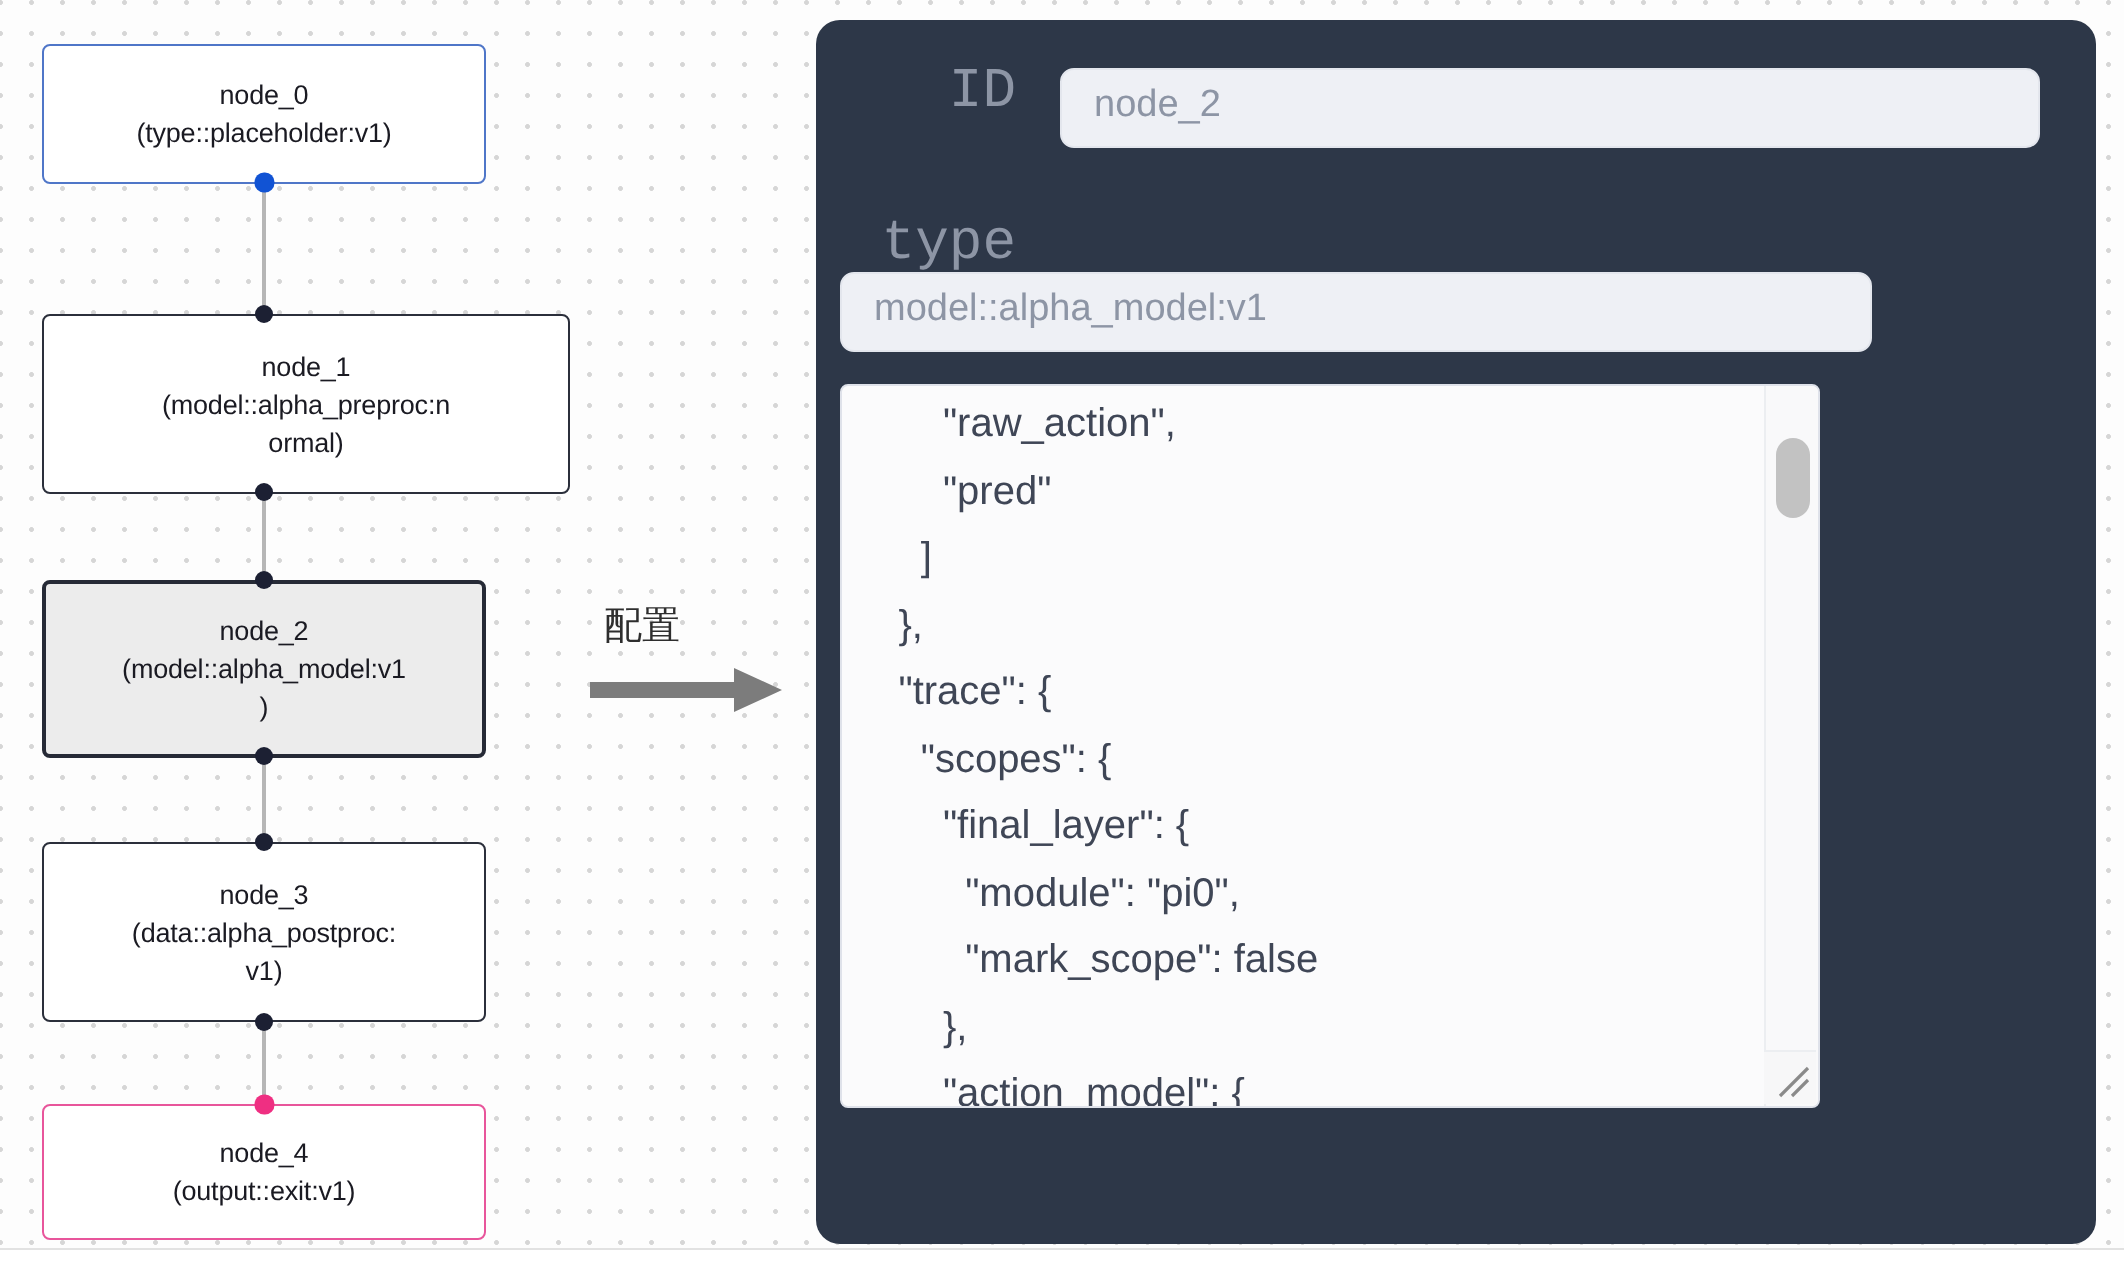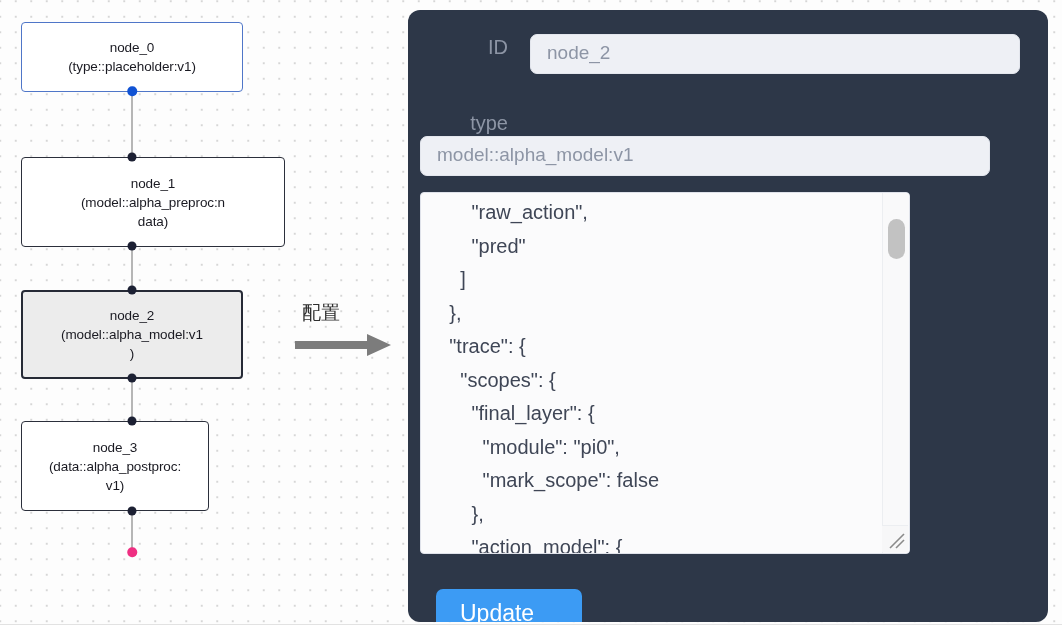--- a/index.html
+++ b/index.html
@@ -118,44 +118,44 @@
     position: absolute;
     display: flex;
     align-items: flex-start;
   }
   .field-label {
     width: 110px;
     text-align: right;
     padding-right: 22px;
     box-sizing: border-box;
     color: #8d95a5;
-    font-size: 20px;
+    font-size: 28px;
     line-height: 26px;
-    font-family: Liberation Sans, sans-serif;
+    font-family: Liberation Mono, monospace;
   }
   .field-input {
     box-sizing: border-box;
     background: #eef0f5;
     border: 1px solid #e3e6ed;
     border-radius: 7px;
     color: #8d95a5;
     font-size: 19px;
     line-height: 36px;
     padding: 0 16px;
     height: 40px;
     white-space: nowrap;
     overflow: hidden;
   }
 
   #row-id    { left: 12px; top: 24px; }
   #row-type  { left: 12px; top: 100px; flex-direction: column; }
   #row-config{ left: 12px; top: 182px; }
 
   #input-id   { width: 490px; }
-  #input-type { width: 570px; }
+  #input-type { width: 516px; }
 
   .textarea-wrap {
     position: relative;
     width: 490px;
     height: 362px;
     background: #fbfbfc;
     border: 1px solid #dfe2ea;
     border-radius: 4px;
     box-sizing: border-box;
     overflow: hidden;
@@ -239,41 +239,45 @@
 
     <div class="node input" style="left:21px; top:22px; width:222px; height:70px;">
       <span class="nline">node_0</span>
       <span class="nline">(type::placeholder:v1)</span>
     </div>
     <div class="port blue" style="left:132px; top:91px;"></div>
 
     <div class="node default" style="left:21px; top:157px; width:264px; height:90px;">
       <span class="nline">node_1</span>
       <span class="nline">(model::alpha_preproc:n</span>
-      <span class="nline">data)</span>
+      <span class="nline">ormal)</span>
     </div>
     <div class="port" style="left:132px; top:157px;"></div>
     <div class="port" style="left:132px; top:246px;"></div>
 
     <div class="node selected" style="left:21px; top:290px; width:222px; height:89px;">
       <span class="nline">node_2</span>
       <span class="nline">(model::alpha_model:v1</span>
       <span class="nline">)</span>
     </div>
     <div class="port" style="left:132px; top:290px;"></div>
     <div class="port" style="left:132px; top:378px;"></div>
 
-    <div class="node default" style="left:21px; top:421px; width:188px; height:90px;">
+    <div class="node default" style="left:21px; top:421px; width:222px; height:90px;">
       <span class="nline">node_3</span>
       <span class="nline">(data::alpha_postproc:</span>
       <span class="nline">v1)</span>
     </div>
     <div class="port" style="left:132px; top:421px;"></div>
     <div class="port" style="left:132px; top:511px;"></div>
 
+    <div class="node output" style="left:21px; top:552px; width:222px; height:68px;">
+      <span class="nline">node_4</span>
+      <span class="nline">(output::exit:v1)</span>
+    </div>
     <div class="port pink" style="left:132px; top:552px;"></div>
 
     <div id="annotation">
       <div id="annotation-label">配置</div>
       <div id="annotation-arrow">
         <svg width="100" height="26" viewBox="0 0 100 26">
           <path d="M0 9 L72 9 L72 2 L96 13 L72 24 L72 17 L0 17 Z" fill="#7c7c7c"></path>
         </svg>
       </div>
     </div>
@@ -309,16 +313,15 @@
         </div>
         <div class="resize-handle">
           <svg width="26" height="26" viewBox="0 0 26 26">
             <line x1="8" y1="22" x2="22" y2="8" stroke="#8a8a8a" stroke-width="1.6"></line>
             <line x1="14" y1="22" x2="22" y2="14" stroke="#8a8a8a" stroke-width="1.6"></line>
           </svg>
         </div>
       </div>
     </div>
 
-    <button id="update-button">Update</button>
   </div>
 
 </div>
 
 </body></html>

